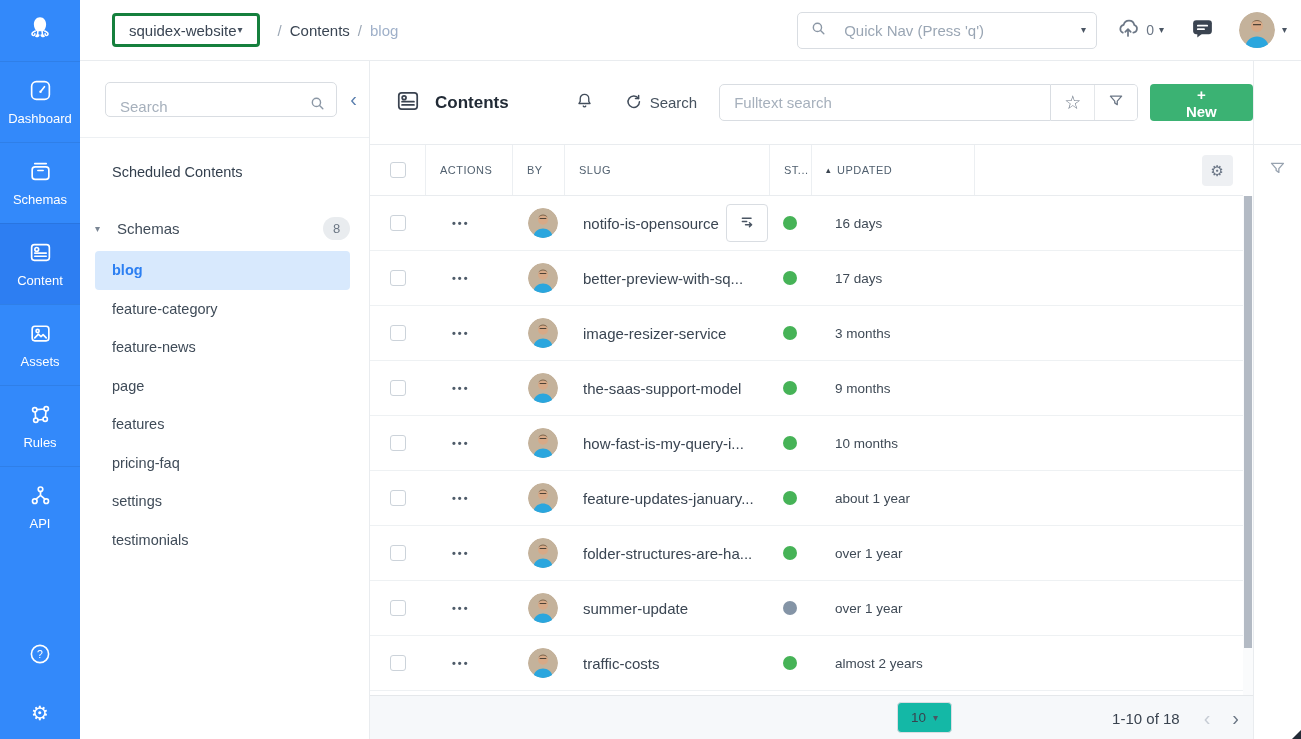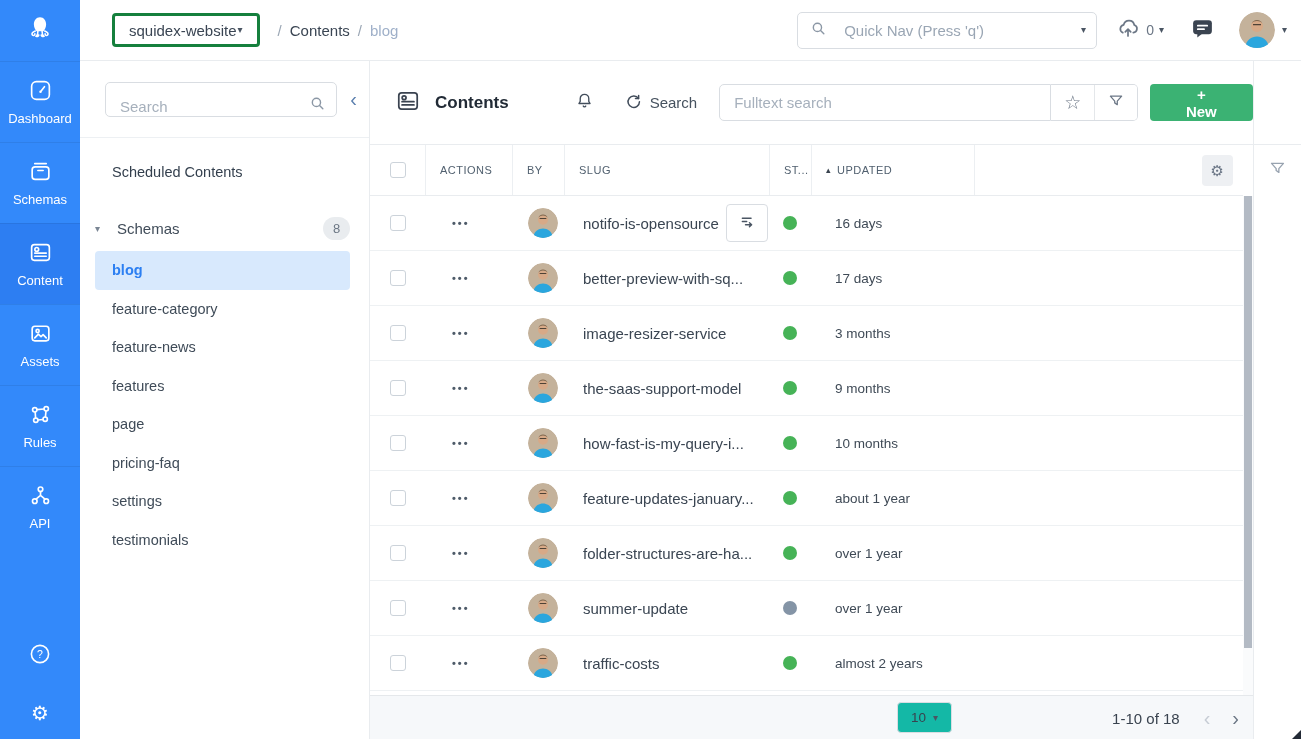--- a/index.html
+++ b/index.html
@@ -308,24 +308,24 @@
           <div class="schema-item active">
             <span>blog</span>
           </div>
           <div class="schema-item">
             <span>feature-category</span>
           </div>
           <div class="schema-item">
             <span>feature-news</span>
           </div>
           <div class="schema-item">
+            <span>page</span>
+          </div>
+          <div class="schema-item">
             <span>features</span>
-          </div>
-          <div class="schema-item">
-            <span>page</span>
           </div>
           <div class="schema-item">
             <span>pricing-faq</span>
           </div>
           <div class="schema-item">
             <span>settings</span>
           </div>
           <div class="schema-item">
             <span>testimonials</span>
           </div>

